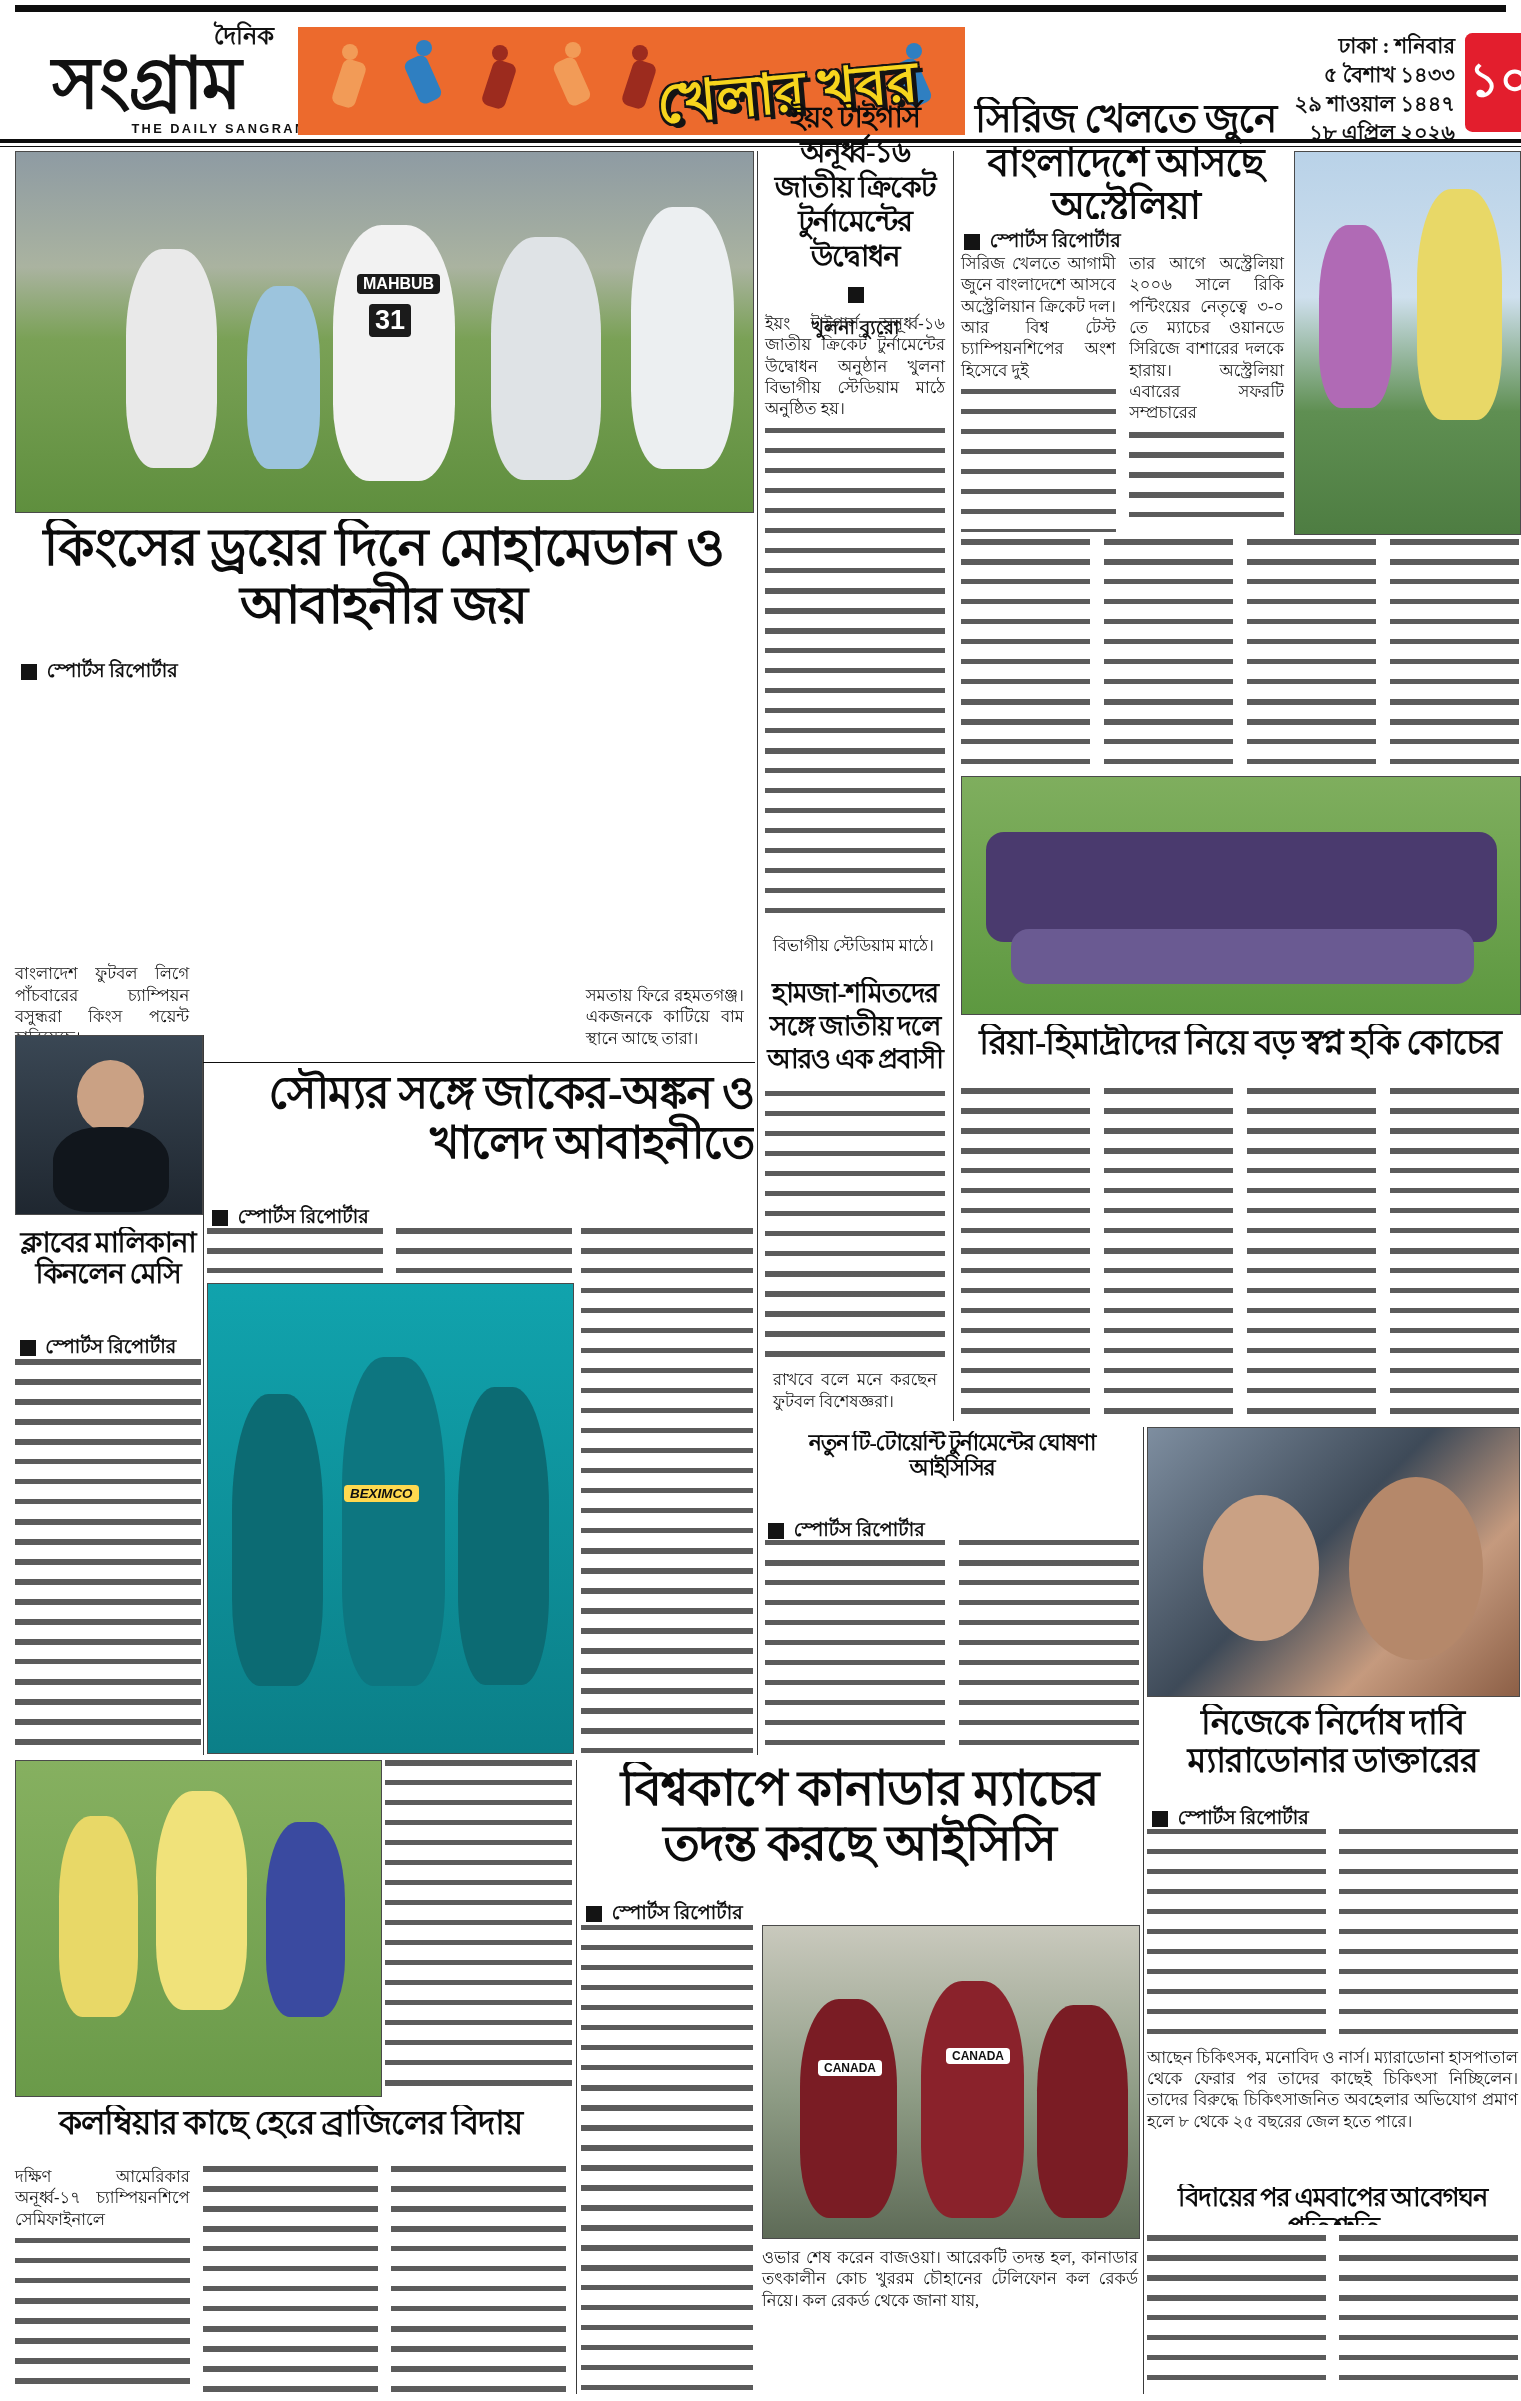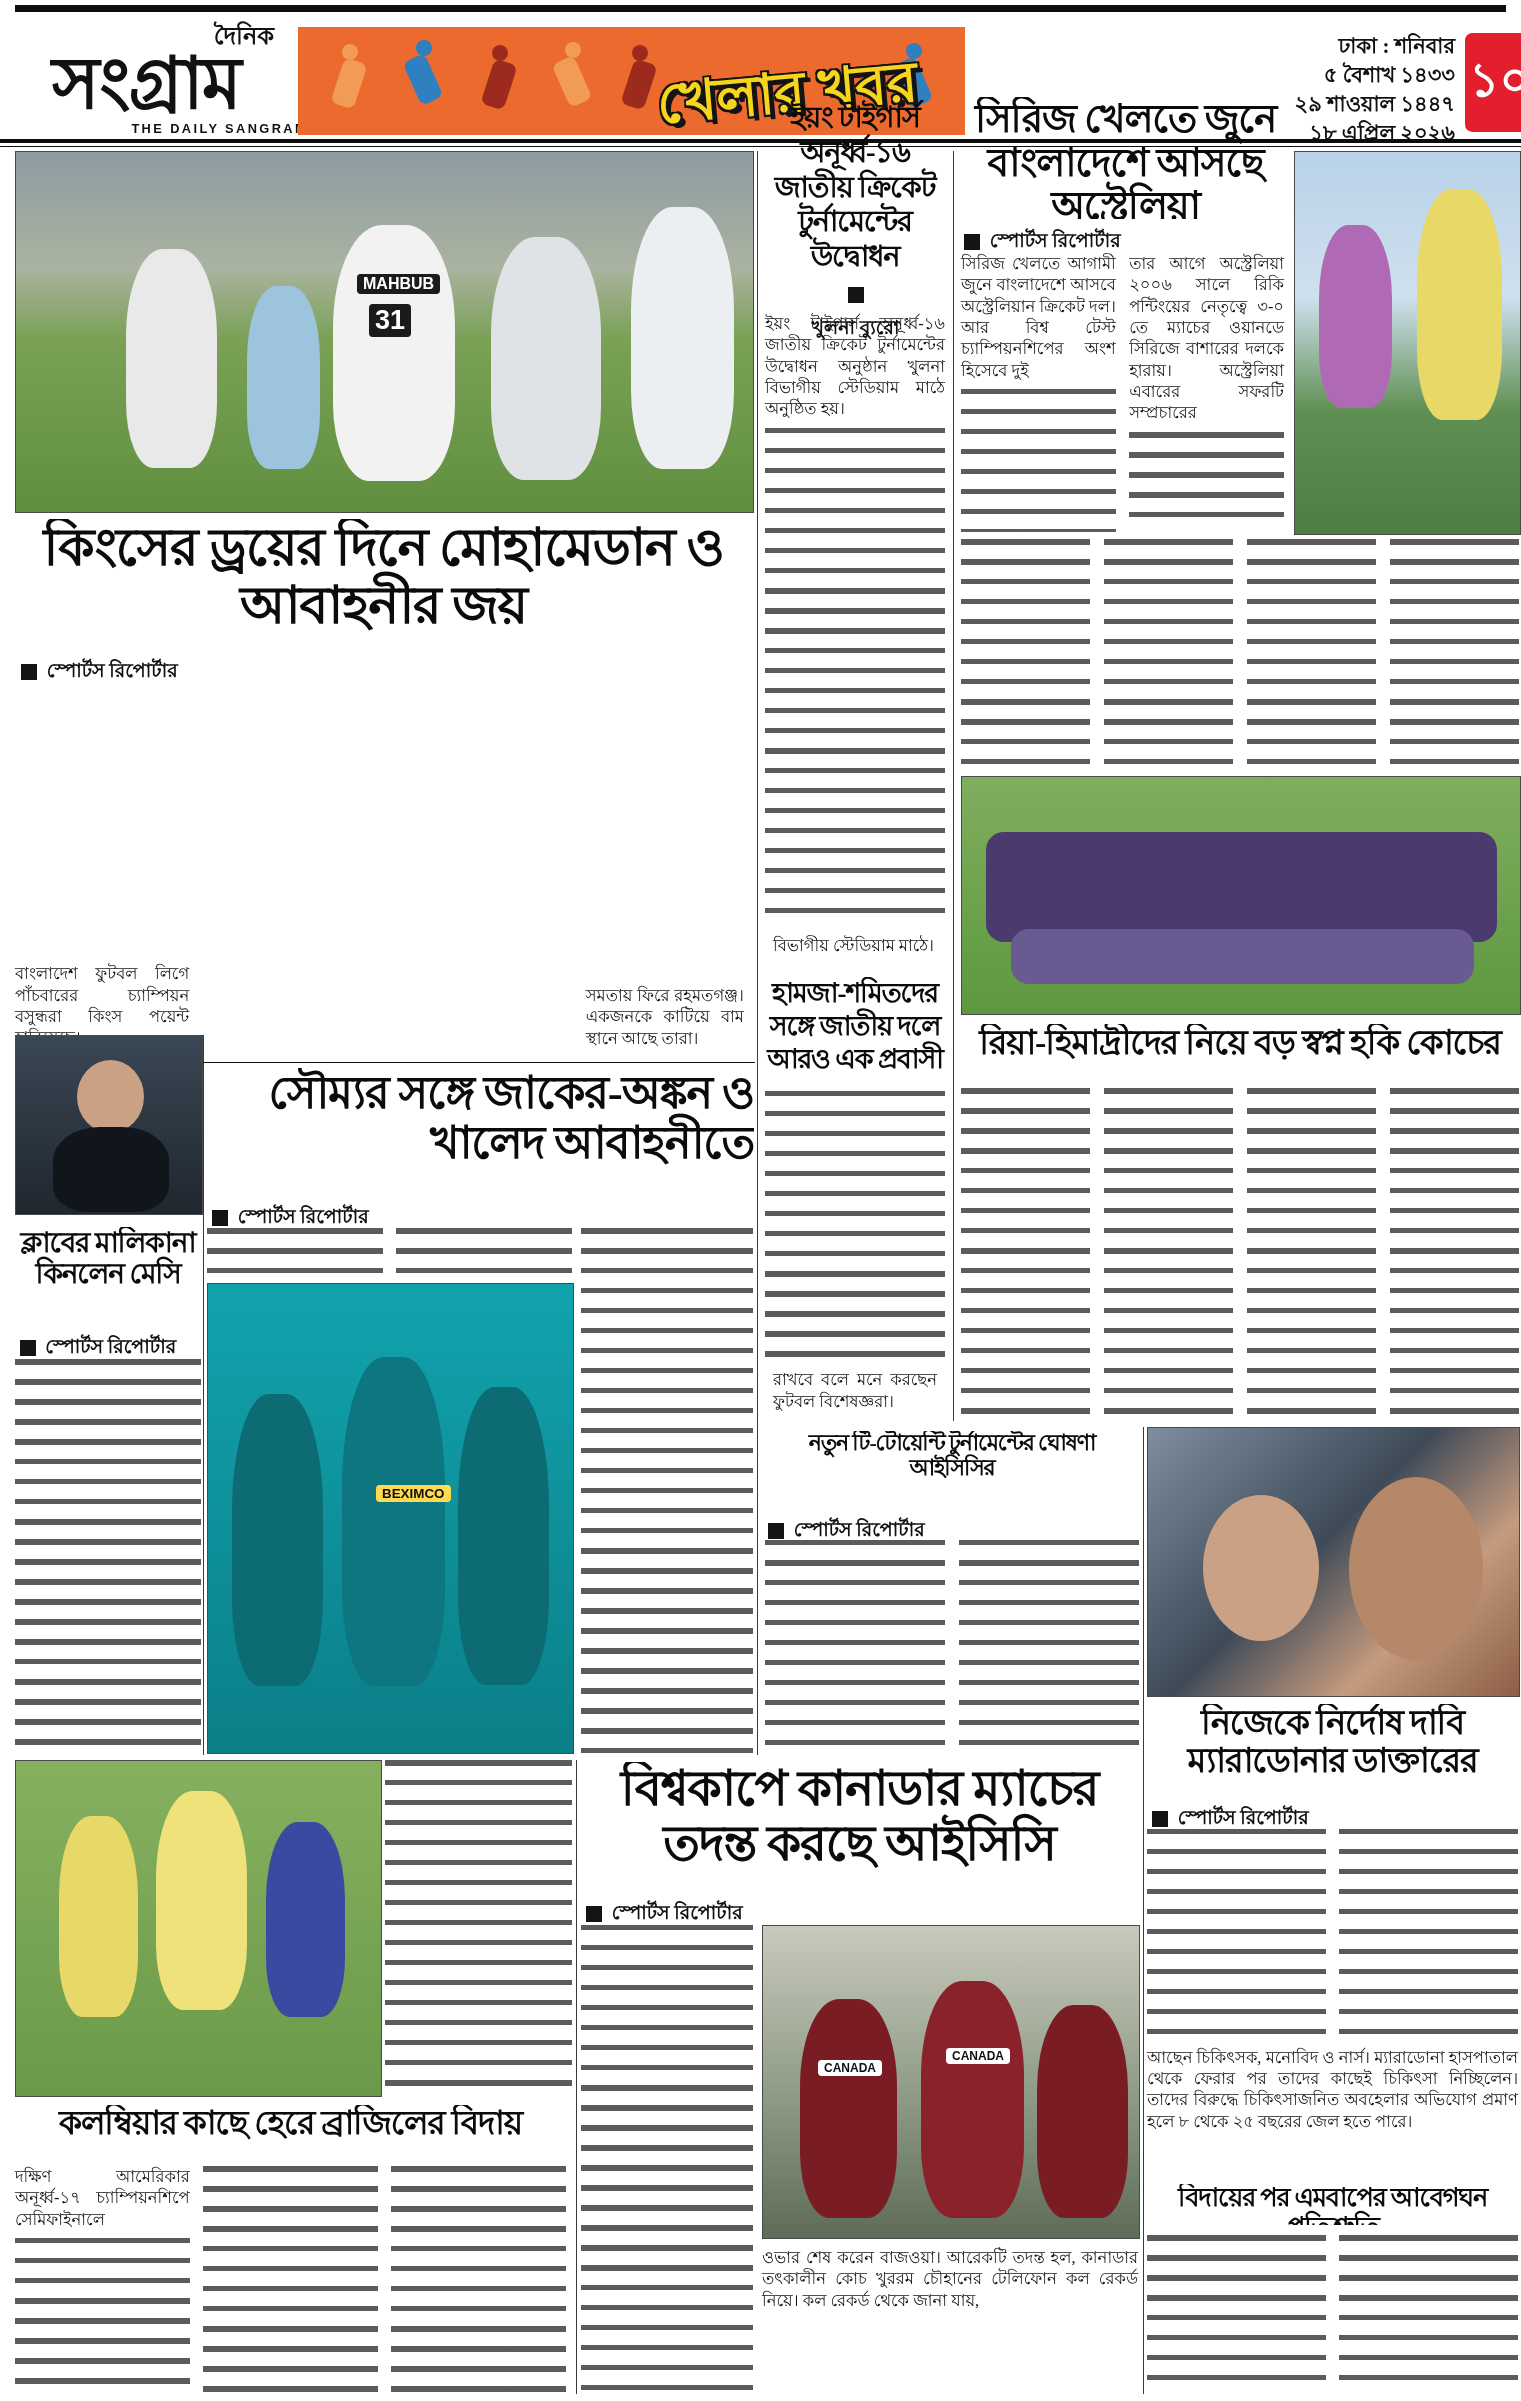--- a/index.html
+++ b/index.html
@@ -240,21 +240,21 @@
         <div class="fl"></div>
       </div>
     <div class="col">
         <div class="fl"></div>
       </div>
   </div>
   <div class="photo" style="left:207px;top:1283px;width:365px;height:469px;background:linear-gradient(180deg,#11a3ad 0%,#0b7f88 100%);">
     <div class="blob" style="left:24px;top:110px;width:91px;height:292px;background:#0c6b73;"></div>
     <div class="blob" style="left:134px;top:73px;width:103px;height:329px;background:#0d7680;"></div>
     <div class="blob" style="left:250px;top:103px;width:91px;height:298px;background:#0c6b73;"></div>
-    <span class="jersey-label" style="left:168px;top:201px;font-size:13.4px;background:#ffd94f;">BEXIMCO</span>
+    <span class="jersey-label" style="left:136px;top:201px;font-size:13.4px;background:#ffd94f;font-style:italic;">BEXIMCO</span>
   </div>
   <div class="abs body" style="left:581px;top:1228px;width:172px;height:525px;display:flex;flex-direction:column;">
     <div class="fl"></div>
   </div>
   <div class="abs body" style="left:385px;top:1760px;width:187px;height:334px;display:flex;flex-direction:column;">
     <div class="fl"></div>
   </div>
 
   <div class="photo" style="left:15px;top:1035px;width:186px;height:178px;background:linear-gradient(180deg,#3a4754 0%,#1f2730 100%);">
     <div class="blob" style="left:61px;top:24px;width:67px;height:73px;background:#caa184;border-radius:50%;"></div>

